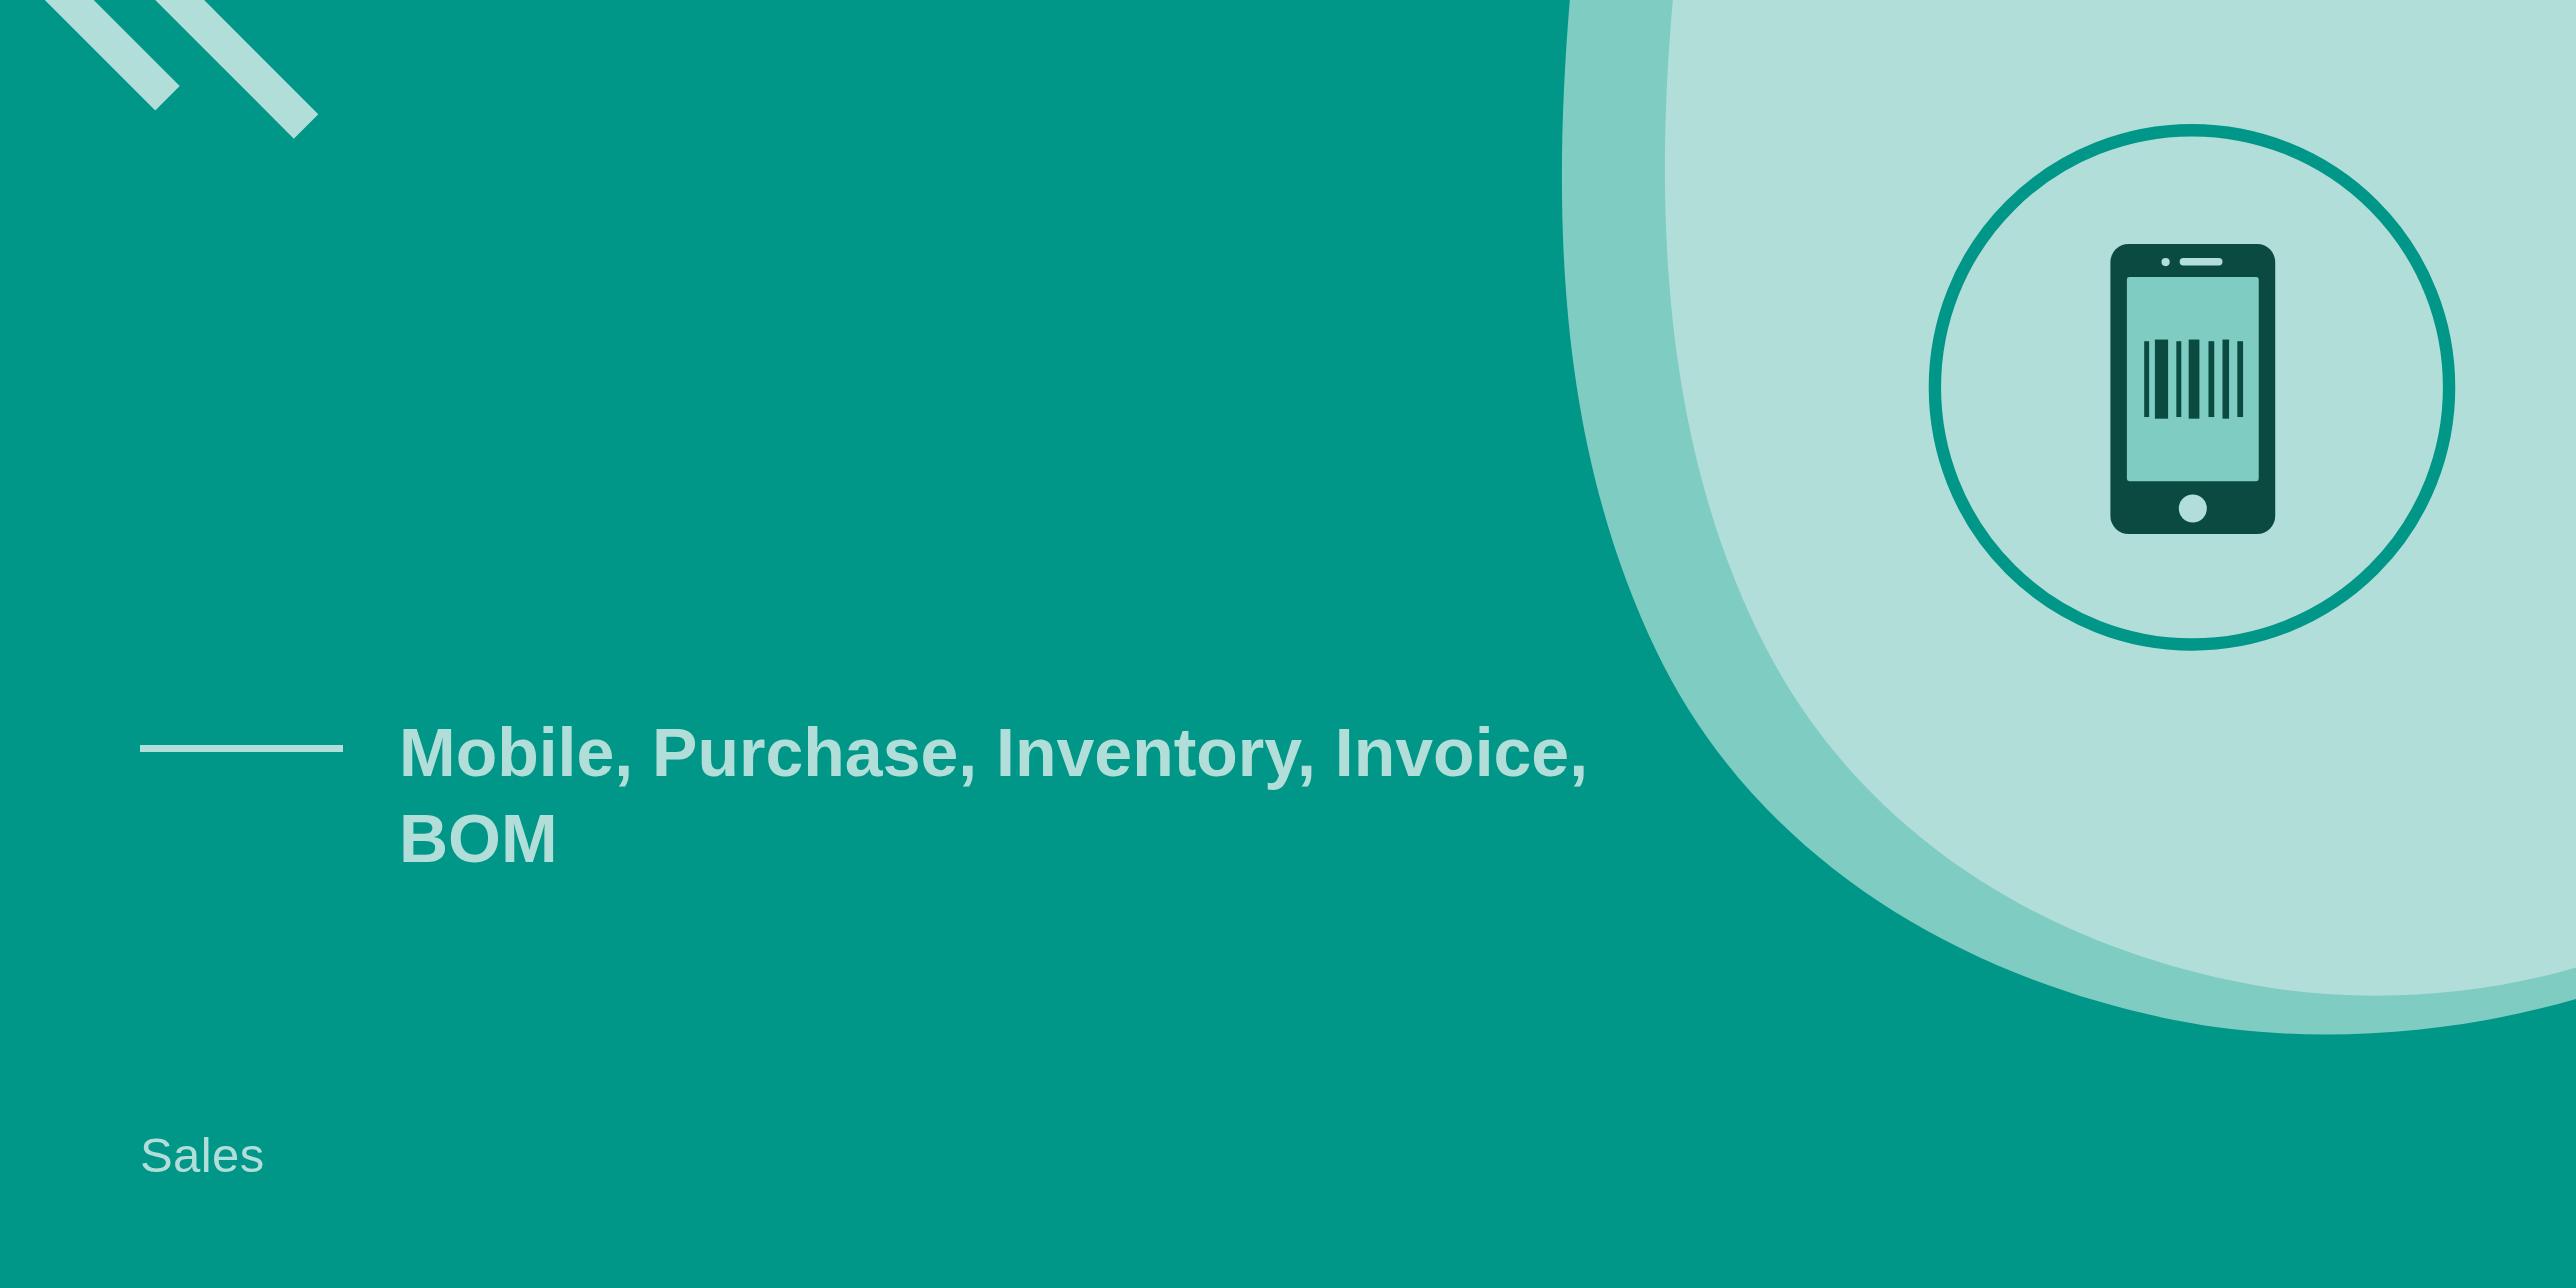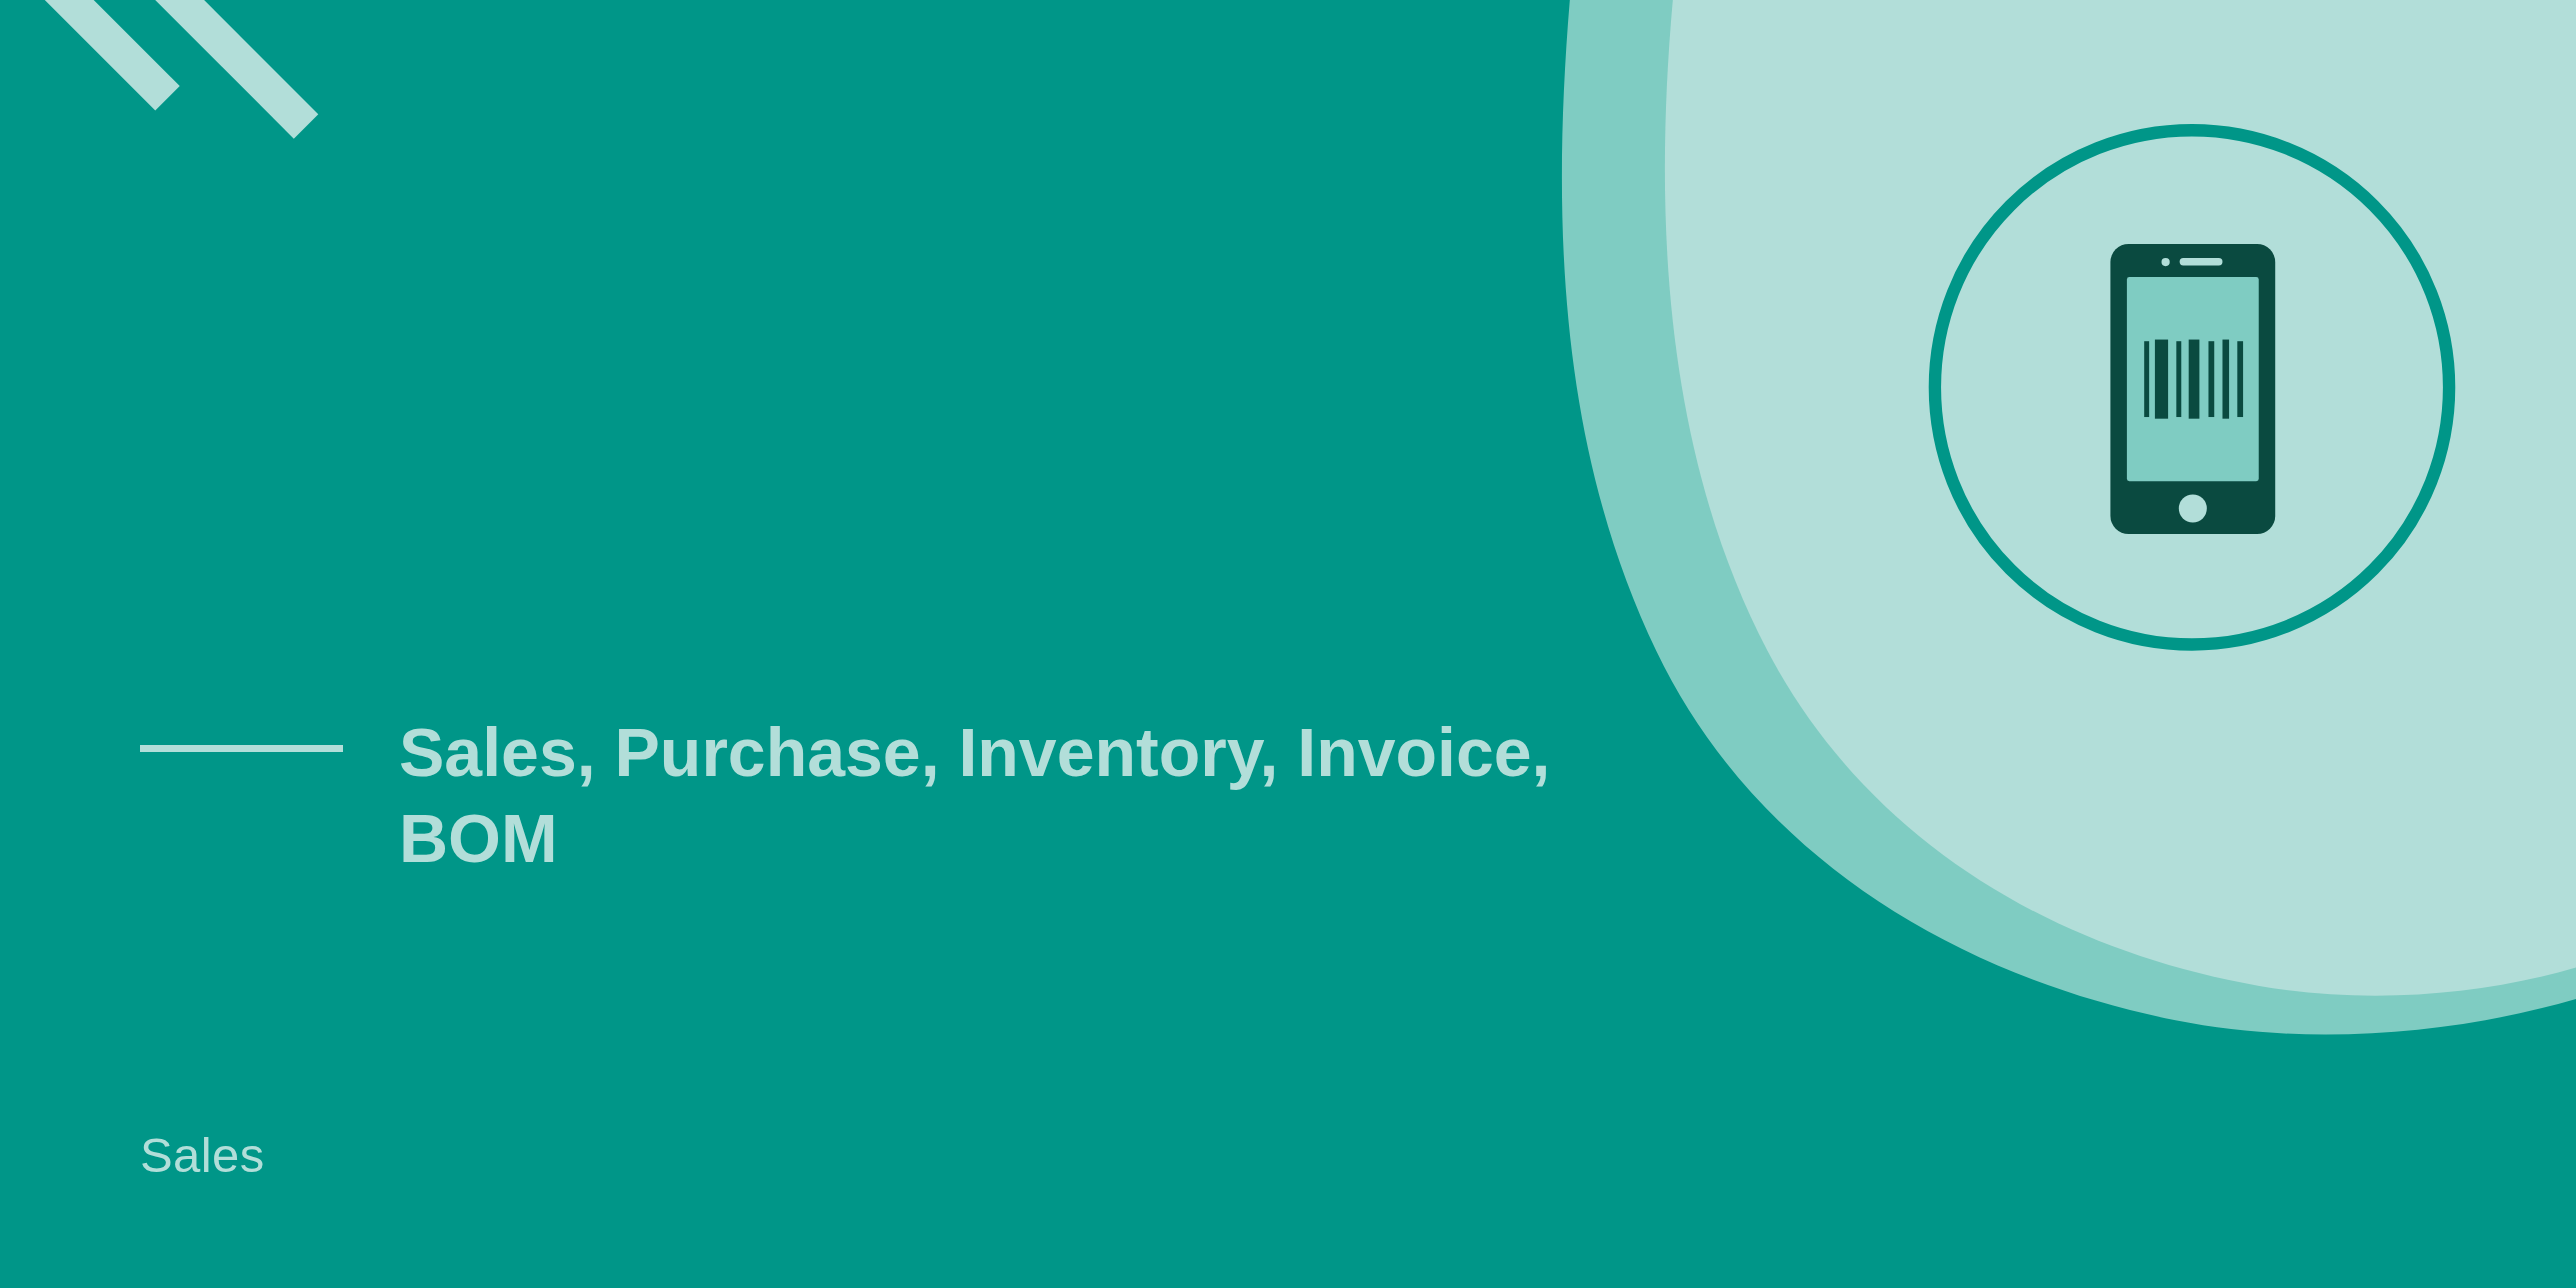--- a/index.html
+++ b/index.html
@@ -142,21 +142,21 @@
         <rect x="2715" y="414" width="7" height="92" fill="#0a4a40"></rect>
       </g>
     </g>
   </svg>
 
   <div class="content">
 
 
     <div class="sub-row">
       <span class="sub-rule"></span>
-      <p class="subtitle">Sales, Purchase, Inventory, Invoice,
+      <p class="subtitle">Mobile, Purchase, Inventory, Invoice,
 BOM</p>
     </div>
 
     <p class="brand">Sales</p>
   </div>
 
 </div>
 
 
 </body></html>

